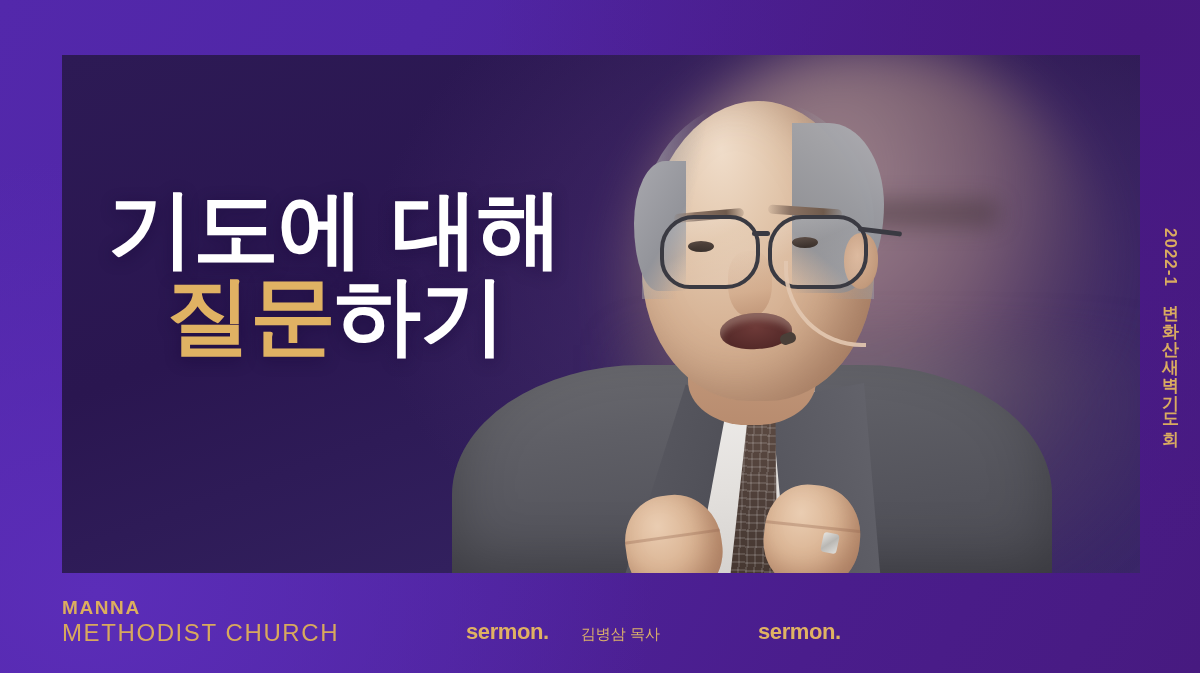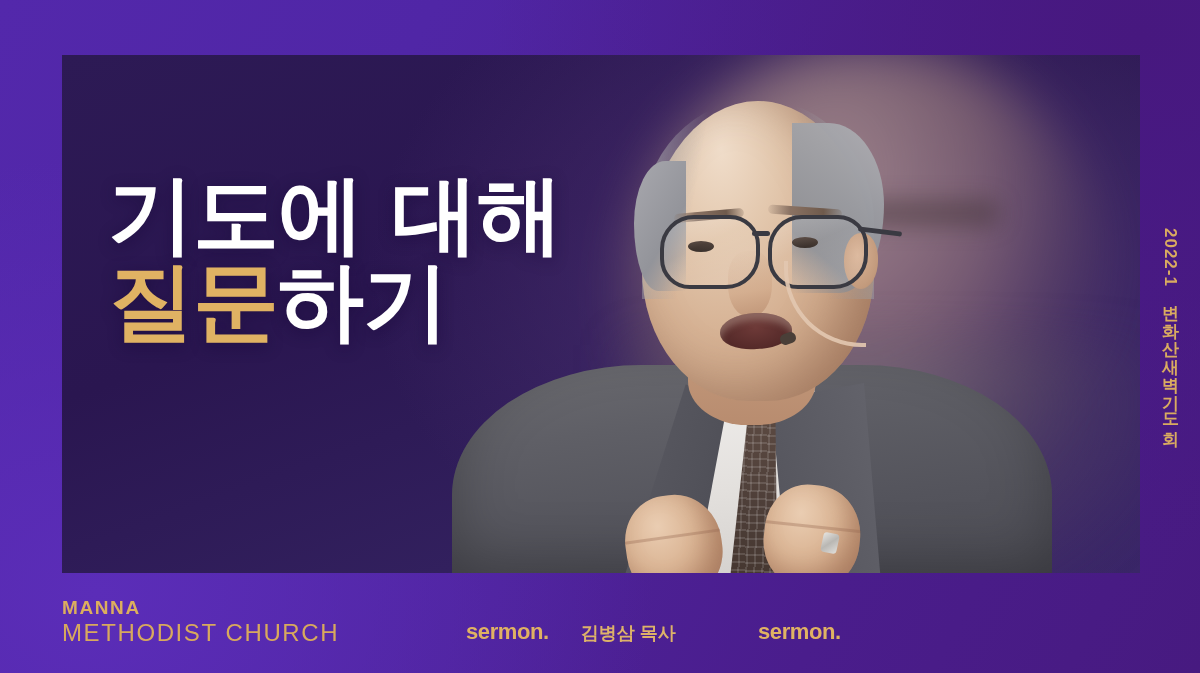--- a/index.html
+++ b/index.html
@@ -199,24 +199,25 @@
   .sp-ring {
     position: absolute; left: 330px; top: 468px; width: 16px; height: 20px;
     background: linear-gradient(135deg, #e8e6e2 0%, #b9b7b3 50%, #e2e0dc 100%);
     border-radius: 4px; transform: rotate(12deg);
   }
 
   
   .title-block {
     position: absolute;
     left: 108px;
-    top: 172px;
+    top: 186px;
     line-height: 0.98;
     letter-spacing: -1px;
     text-shadow: 0 3px 16px rgba(20,6,50,0.45);
+    text-align: center;
   }
   .title-line {
     font-size: 86px;
     font-weight: 700;
     color: #ffffff;
     white-space: nowrap;
     margin: 0 0 10px 0;
     font-family: "DejaVu Sans", "Liberation Sans", sans-serif;
   }
   .title-line.second { margin-bottom: 0; font-family: Liberation Mono, monospace; }
@@ -262,22 +263,22 @@
   .meta-group { position: absolute; display: flex; align-items: baseline; gap: 14px; }
   .meta-group.sermon { left: 466px; top: 46px; gap: 32px; }
   .meta-group.series { left: 758px; top: 46px; }
   .meta-key {
     font-size: 22px;
     font-weight: 700;
     letter-spacing: -0.4px;
     color: #e0b263;
   }
   .meta-val {
-    font-size: 18px;
-    font-weight: 700;
+    font-size: 15px;
+    font-weight: 400;
     color: #ddb269;
     white-space: nowrap;
   }
   .meta-val.wide { letter-spacing: 0.2px; }
 </style>
 </head>
 <body>
 
 <div id="stage">
 

